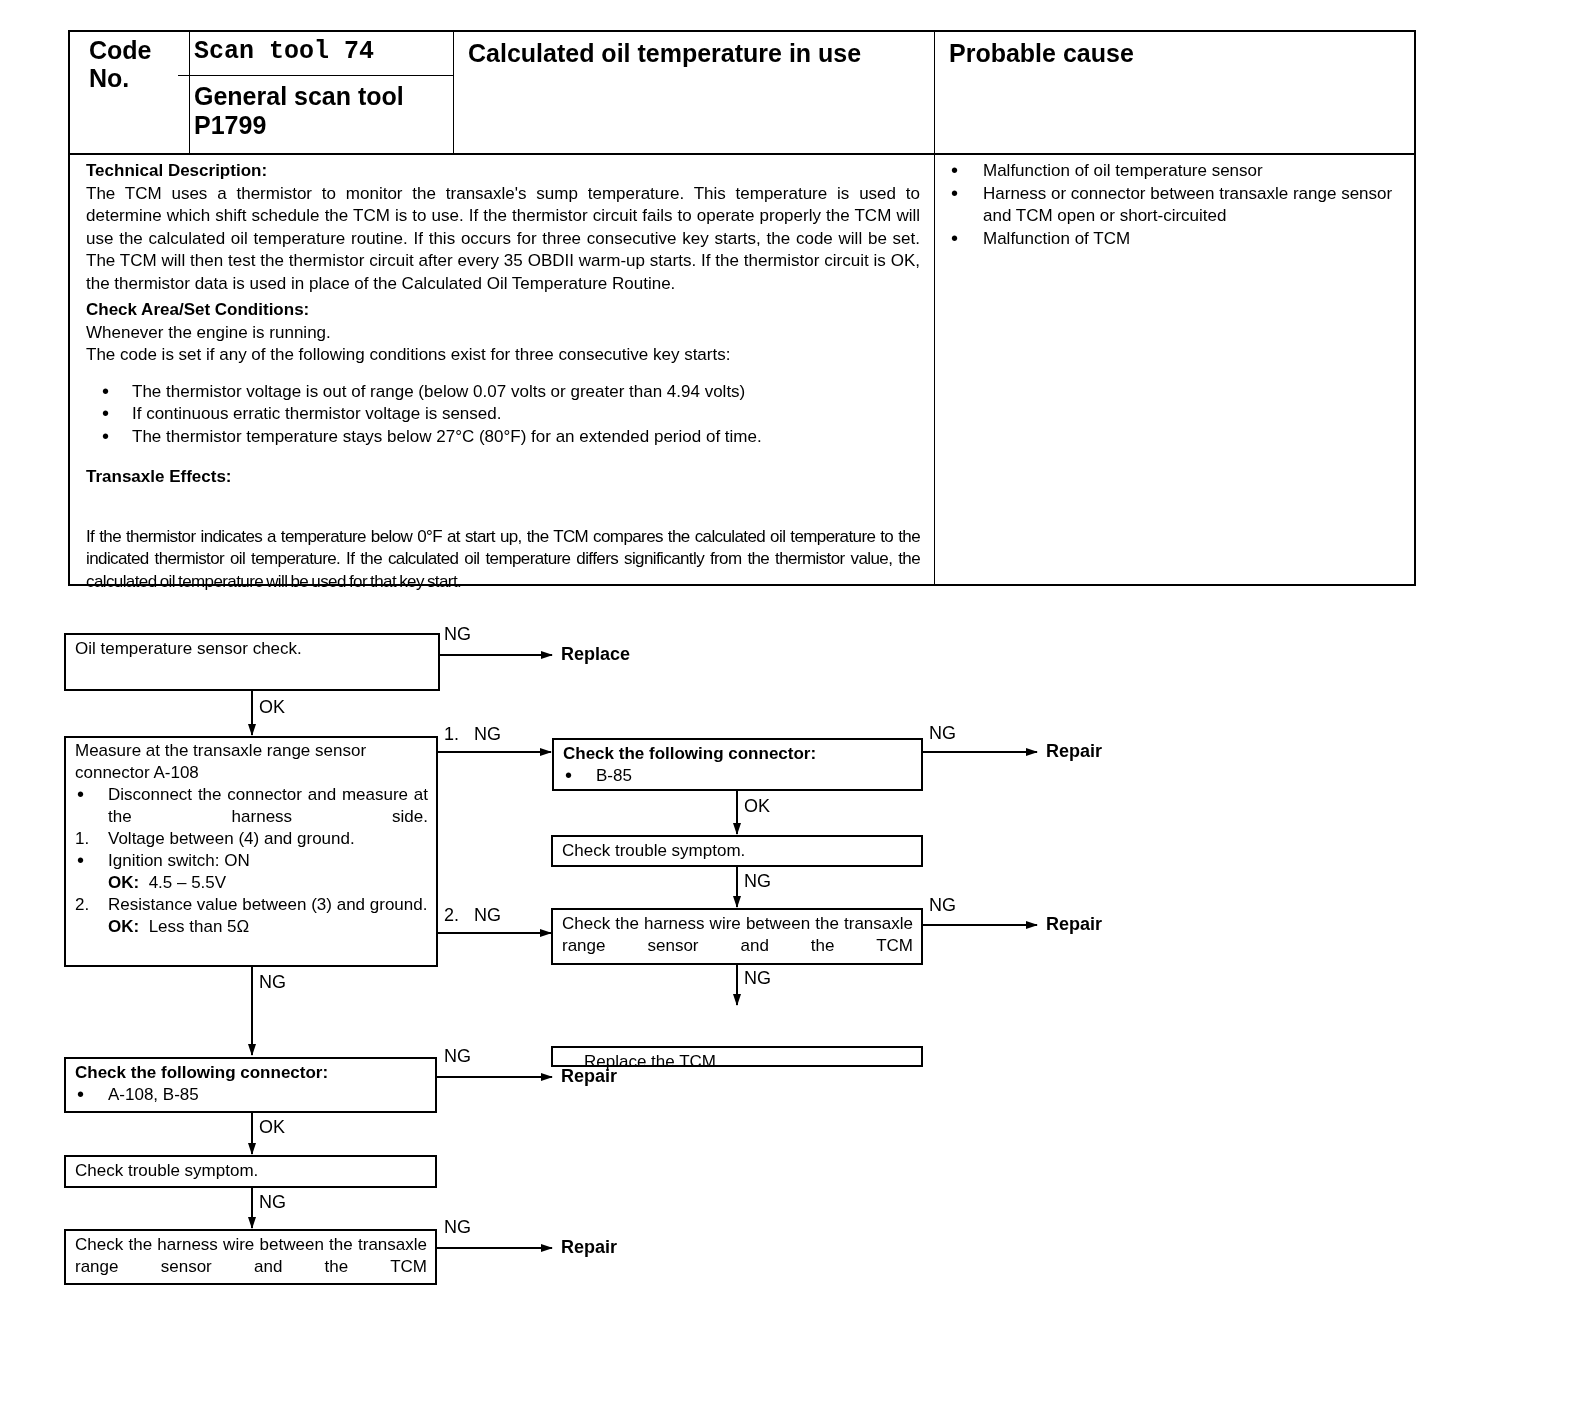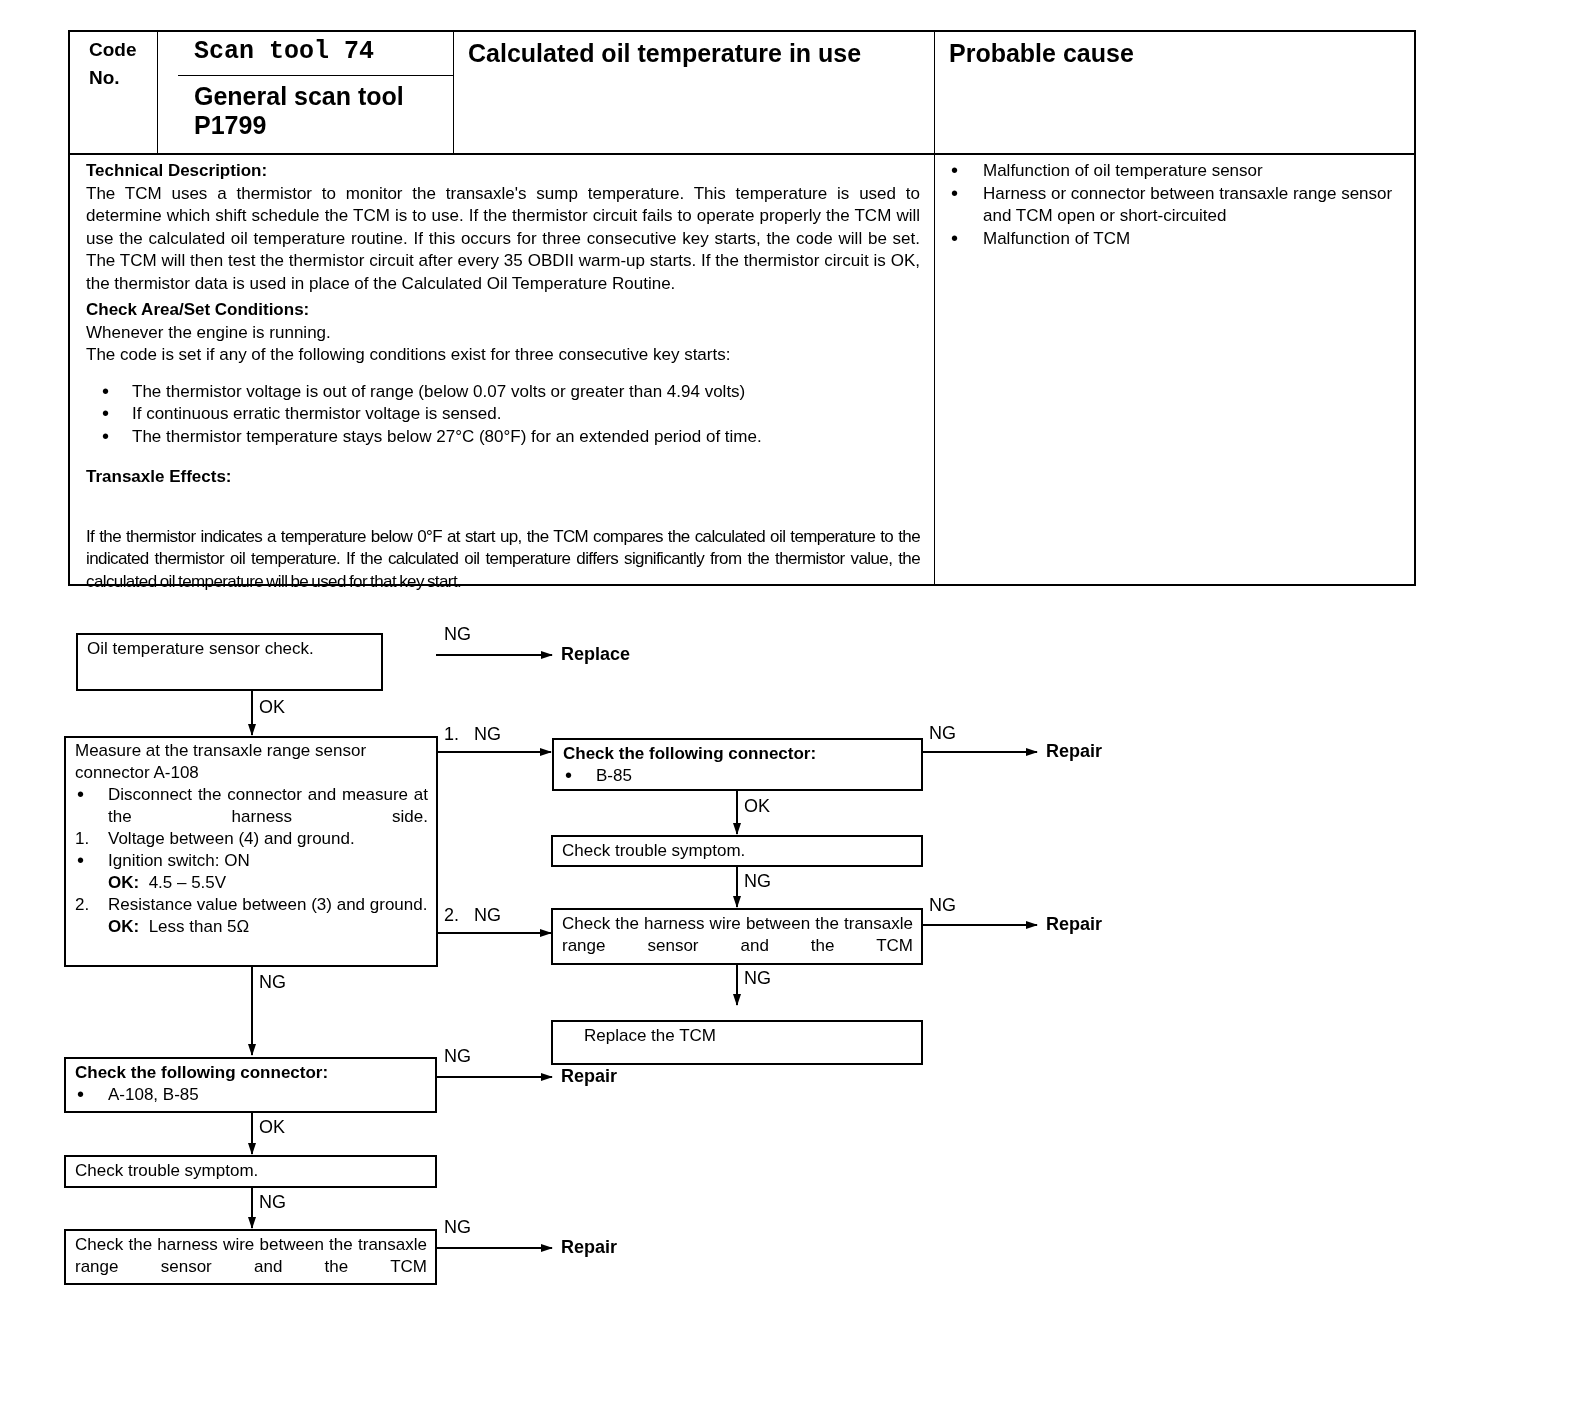--- a/index.html
+++ b/index.html
@@ -3,22 +3,22 @@
 <meta charset="utf-8">
 <style>
   html, body { margin:0; padding:0; background:#ffffff; }
   body { width:1584px; height:1424px; position:relative; overflow:hidden;
          font-family:"Liberation Sans", sans-serif; color:#000; }
 
   
   .tbl { position:absolute; left:68px; top:30px; width:1348px; height:556px;
          border:2px solid #000; box-sizing:border-box; }
   .cell { position:absolute; box-sizing:border-box; }
-  .hdr-code { left:0; top:0; width:88px; height:121px; border-right:1.5px solid #000;
-              padding:4px 0 0 19px; font-weight:bold; font-size:19px; line-height:28px; }
+  .hdr-code { left:0; top:0; width:120px; height:121px; border-right:1.5px solid #000;
+              padding:4px 0 0 19px; font-weight:bold; font-size:25px; line-height:28px; }
   .hdr-scan74 { left:108px; top:0; width:276px; height:44px; border-bottom:1.5px solid #000;
                 border-right:1.5px solid #000; padding:5px 0 0 16px; font-weight:bold; font-size:25px;font-family:Liberation Mono, monospace; }
   .hdr-general { left:108px; top:44px; width:276px; height:77px; border-right:1.5px solid #000;
                  padding:6px 0 0 16px; font-weight:bold; font-size:25px; line-height:29px; }
   .hdr-title { left:384px; top:0; width:481px; height:127px; border-right:1.5px solid #000;
                padding:7px 0 0 14px; font-weight:bold; font-size:25px; }
   .hdr-cause { left:865px; top:0; width:481px; height:121px;
                padding:7px 0 0 14px; font-weight:bold; font-size:25px; }
   .hline { position:absolute; left:0; top:121px; width:100%; height:0; border-top:2px solid #000; }
 
@@ -119,21 +119,21 @@
     <line x1="436" y1="1077" x2="552" y2="1077" marker-end="url(#ah)"></line>
 
     <line x1="252" y1="1112" x2="252" y2="1154" marker-end="url(#ah)"></line>
 
     <line x1="252" y1="1187" x2="252" y2="1228" marker-end="url(#ah)"></line>
 
     <line x1="436" y1="1248" x2="552" y2="1248" marker-end="url(#ah)"></line>
   </g>
 </svg>
 
-<div class="box" style="left:76px;top:633px;width:307px;height:58px;">
+<div class="box" style="left:64px;top:633px;width:376px;height:58px;">
   <span>Oil temperature sensor check.</span>
 </div>
 <span class="lbl" style="left:444px;top:624px;">NG</span>
 <span class="res" style="left:561px;top:644px;">Replace</span>
 <span class="lbl" style="left:259px;top:697px;">OK</span>
 
 <div class="box" style="left:64px;top:736px;width:374px;height:231px;padding-top:2px;">
   <div>Measure at the transaxle range sensor connector A-108</div>
   <ul>
     <li class="dot just">Disconnect the connector and measure at the harness side.</li>
@@ -163,21 +163,21 @@
 </div>
 <span class="lbl" style="left:744px;top:871px;">NG</span>
 
 <div class="box just" style="left:551px;top:908px;width:372px;height:57px;">
   <div class="just">Check the harness wire between the transaxle range sensor and the TCM</div>
 </div>
 <span class="lbl" style="left:929px;top:895px;">NG</span>
 <span class="res" style="left:1046px;top:914px;">Repair</span>
 <span class="lbl" style="left:744px;top:968px;">NG</span>
 
-<div class="box" style="left:551px;top:1020px;width:372px;height:45px;padding-left:31px;">
+<div class="box" style="left:551px;top:1046px;width:372px;height:21px;padding-left:31px;">
   <span>Replace the TCM</span>
 </div>
 
 <div class="box" style="left:64px;top:1057px;width:373px;height:56px;">
   <div class="b">Check the following connector:</div>
   <ul>
       <li class="dot">A-108, B-85</li>
     </ul>
 </div>
 <span class="lbl" style="left:444px;top:1046px;">NG</span>

